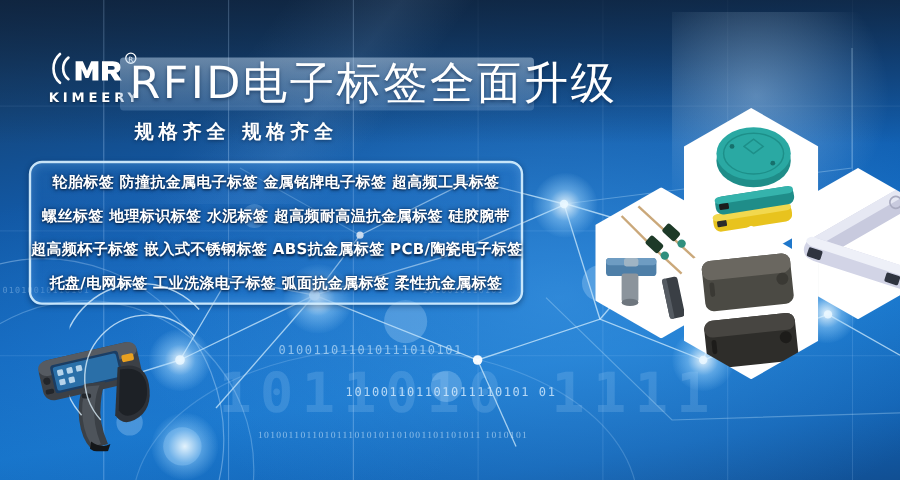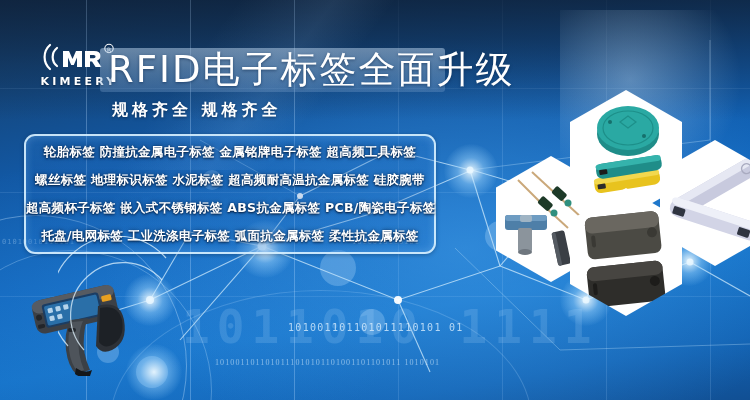--- a/index.html
+++ b/index.html
@@ -198,20 +198,21 @@
   </svg>
 
   <div class="lightburst" style="left:236px;top:220px;width:58px;height:58px;"></div>
   <div class="lightburst" style="left:124px;top:274px;width:52px;height:52px;"></div>
   <div class="lightburst" style="left:444px;top:144px;width:54px;height:54px;"></div>
   <div class="lightburst" style="left:560px;top:274px;width:52px;height:52px;"></div>
   <div class="lightburst" style="left:664px;top:236px;width:50px;height:50px;"></div>
   <div class="lightburst" style="left:126px;top:344px;width:56px;height:56px;"></div>
 
   <div class="bigbin">1011010 1111</div>
+  <div class="bin2">010011011010111010101</div>
   <div class="bin3">101001101101011110101 01</div>
   <div class="bin4">1010011011010111010101101001101101011 1010101</div>
   <div class="bin5">1010010110101</div>
   <div class="bin6">01010010110101</div>
 
   <div class="logo">
     <div class="logo-mark">
       <svg width="86" height="34" viewBox="0 0 86 34">
         <g stroke="#ffffff" stroke-width="2.2" fill="none" stroke-linecap="round">
           <path d="M14 5 A16 16 0 0 0 14 29"></path>

